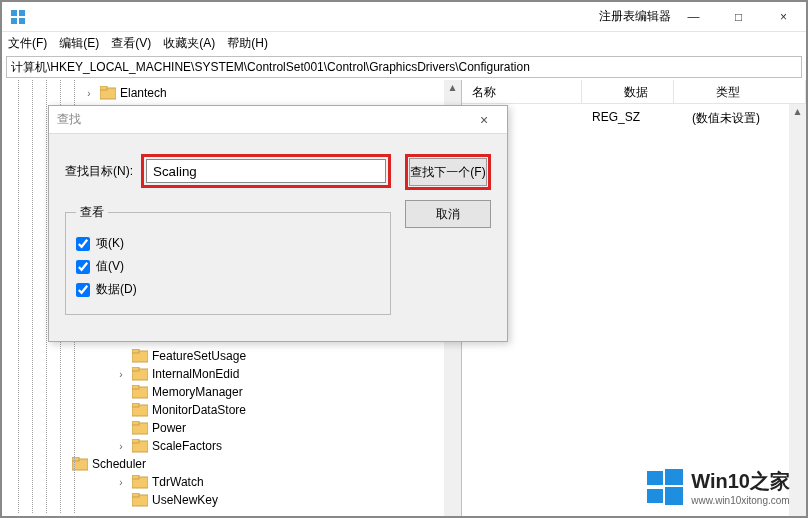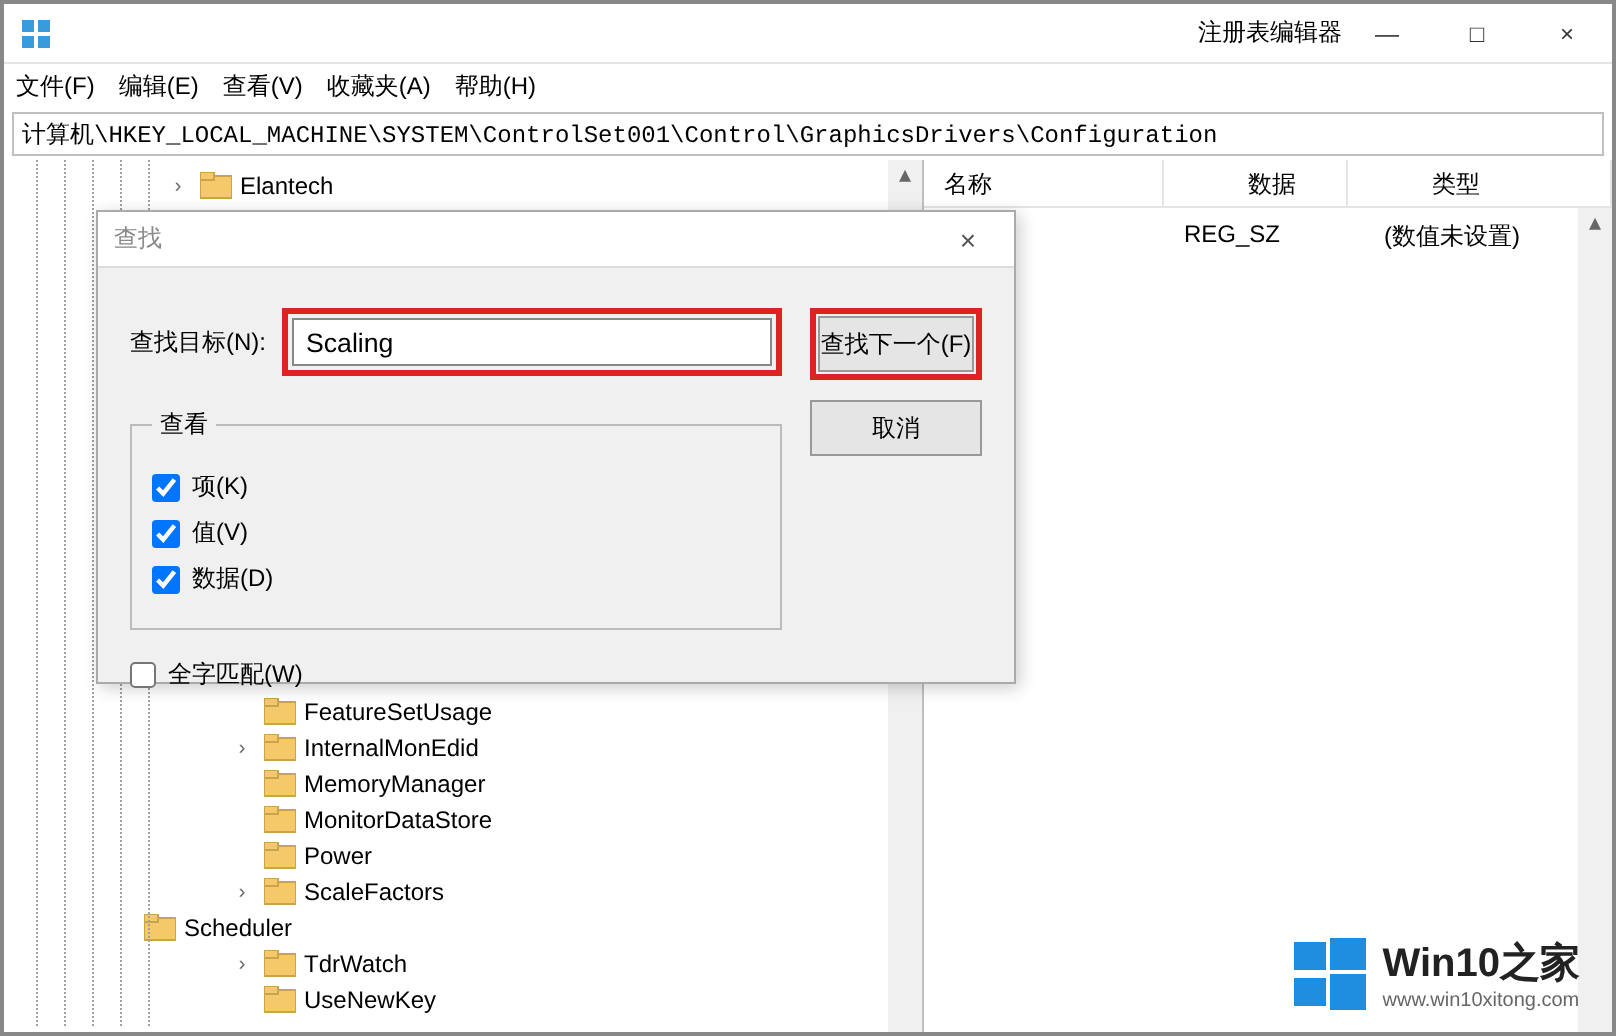--- a/index.html
+++ b/index.html
@@ -2,21 +2,21 @@
 <html><head>
 <meta charset="utf-8">
 <style>
 * { box-sizing: border-box; margin: 0; padding: 0; }
 body { font-family: "Microsoft YaHei", "Segoe UI", sans-serif; font-size: 12px; background: #fff; width: 808px; height: 518px; overflow: hidden; position: relative; border: 2px solid #888; }
 .titlebar { height: 30px; background: #fff; display: flex; align-items: center; padding: 0 0 0 8px; border-bottom: 1px solid #e5e5e5; }
 .titlebar .icon { width: 16px; height: 16px; margin-right: 6px; display: inline-flex; align-items: center; justify-content: center; }
 .titlebar .title { flex: 1; color: #000; text-align: right; }
 .titlebar .wbtn { width: 45px; height: 30px; display: flex; align-items: center; justify-content: center; color: #333; }
 .menubar { height: 22px; background: #fff; display: flex; align-items: center; padding: 0 6px; gap: 12px; color: #000; }
-.addrbar { height: 22px; border: 1px solid #c0c0c0; margin: 2px 4px; padding: 2px 4px; background: #fff; color: #000; white-space: nowrap; overflow: hidden; font-family: Liberation Mono, monospace; }
+.addrbar { height: 22px; border: 1px solid #c0c0c0; margin: 2px 4px; padding: 2px 4px; background: #fff; color: #000; white-space: nowrap; overflow: hidden; }
 .content { display: flex; height: calc(100% - 30px - 22px - 26px); }
 .treepane { width: 460px; border-right: 1px solid #c0c0c0; position: relative; overflow: hidden; }
 .listpane { flex: 1; position: relative; }
 .listhdr { display: flex; height: 24px; border-bottom: 1px solid #e5e5e5; gap: 32px; }
 .listhdr .col { padding: 4px 10px; border-right: 1px solid #e5e5e5; color: #000; }
 .listrow { display: flex; padding: 4px 0; }
 .listrow .cell { padding: 2px 10px; }
 .tree { padding: 4px 0 4px 0; position: absolute; top: 0; left: 0; right: 0; }
 .tree .node { display: flex; align-items: center; height: 18px; padding-left: 60px; white-space: nowrap; }
 .tree .node .exp { width: 14px; text-align: center; color: #666; font-size: 10px; display: inline-block; }
@@ -213,24 +213,20 @@
         </label>
         <label class="chk">
           <input type="checkbox" checked="" style="">
           <span>值(V)</span>
         </label>
         <label class="chk">
           <input type="checkbox" checked="" style="">
           <span>数据(D)</span>
         </label>
       </fieldset>
-      <div class="matchrow">
-        <input type="checkbox" style="">
-        <span>全字匹配(W)</span>
-      </div>
     </div>
     <div class="right">
       <div class="redbox-btn">
         <div class="btn">查找下一个(F)</div>
       </div>
       <div class="btn">取消</div>
     </div>
   </div>
 </div>
 

